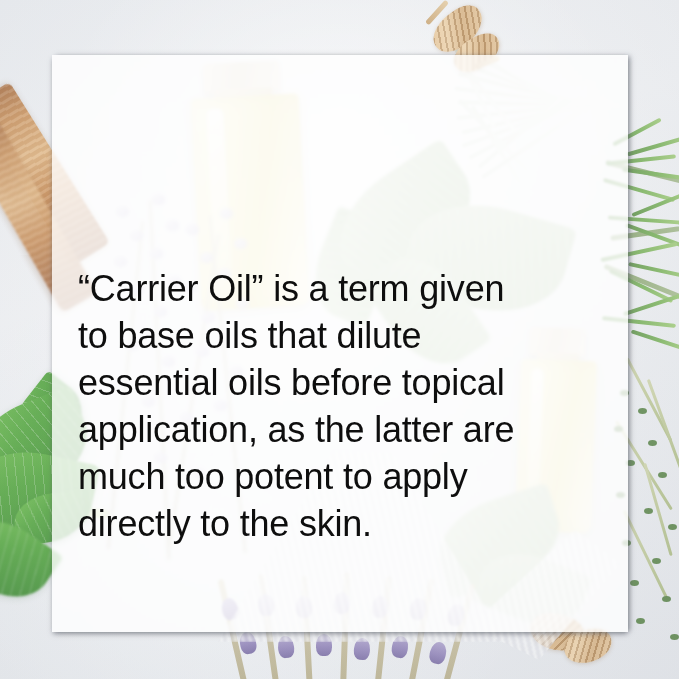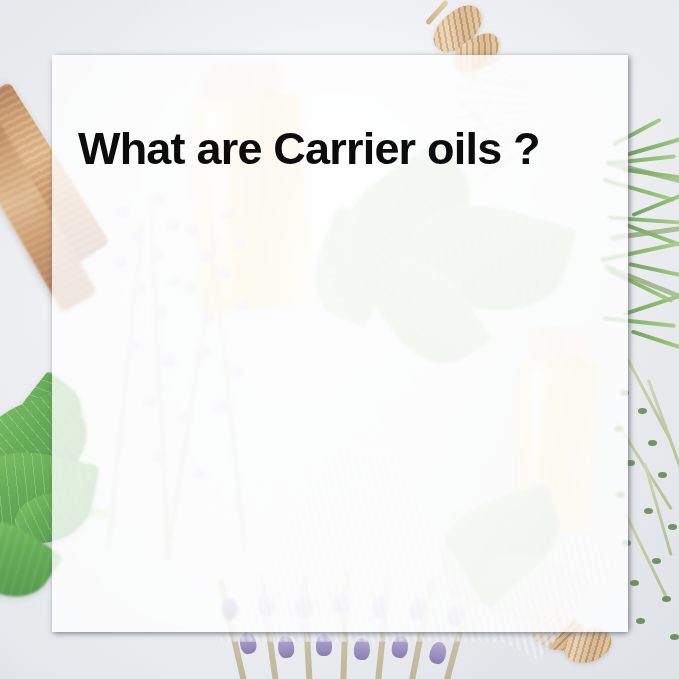--- a/index.html
+++ b/index.html
@@ -428,18 +428,23 @@
   <div class="dried-spray" style="left:206px; top:452px; width:300px; height:190px; opacity:.78;
               clip-path: polygon(42% 0%, 62% 0%, 100% 100%, 4% 100%);"></div>
 
   <div class="dried-spray" style="left:470px; top:530px; width:150px; height:130px; opacity:.8;
               clip-path: polygon(70% 0%, 100% 26%, 46% 100%, 0% 74%);"></div>
 
   <div class="vignette"></div>
 
   <div id="overlay-card">
 
-    <h1 id="title">What are Carrier oils ?</h1>
-
+
+    <p id="body-copy">“Carrier Oil” is a term given
+to base oils that dilute
+essential oils before topical
+application, as the latter are
+much too potent to apply
+directly to the skin.</p>
 
   </div>
 
 </div>
 
 </body></html>

